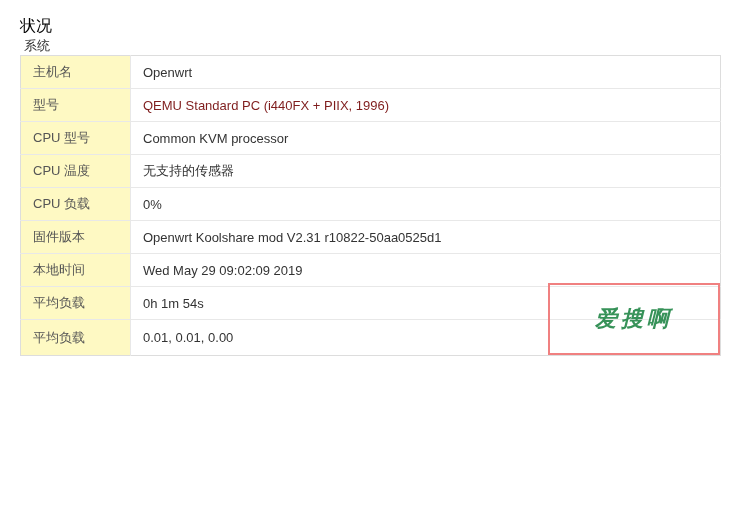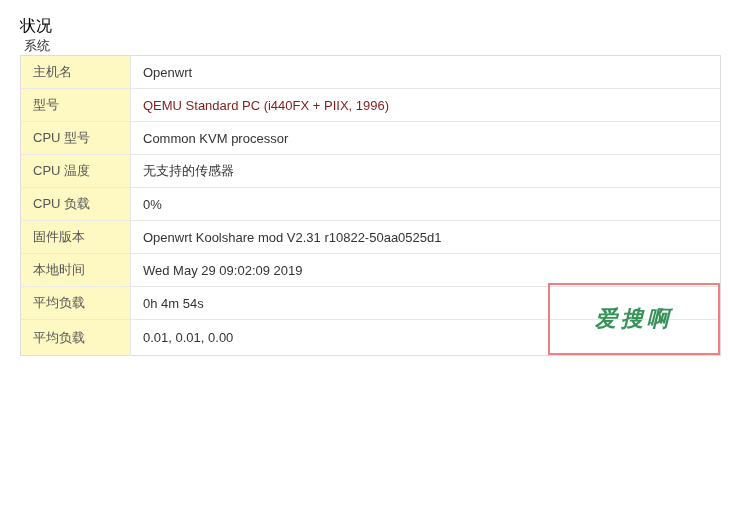--- a/index.html
+++ b/index.html
@@ -86,21 +86,21 @@
       <tr>
         <td>固件版本</td>
         <td>Openwrt Koolshare mod V2.31 r10822-50aa0525d1</td>
       </tr>
       <tr>
         <td>本地时间</td>
         <td>Wed May 29 09:02:09 2019</td>
       </tr>
       <tr>
         <td>平均负载</td>
-        <td>0h 4m 54s</td>
+        <td>0h 1m 54s</td>
       </tr>
       <tr style="height: 36px;">
         <td>平均负载</td>
         <td class="last-row-td" style="position: relative;"><span>0.01, 0.01, 0.00</span><div style="position: absolute; right: 0px; bottom: 0px; width: 172px; height: 72px; border: 2px solid rgb(240, 128, 128); display: flex; align-items: center; justify-content: center; pointer-events: none;">
             <span style="color: #15803d; font-size: 22px; font-weight: bold; letter-spacing: 4px; opacity: 0.85; font-style: italic;">爱搜啊</span>
           </div></td>
       </tr>
     </tbody>
 </table>
 

